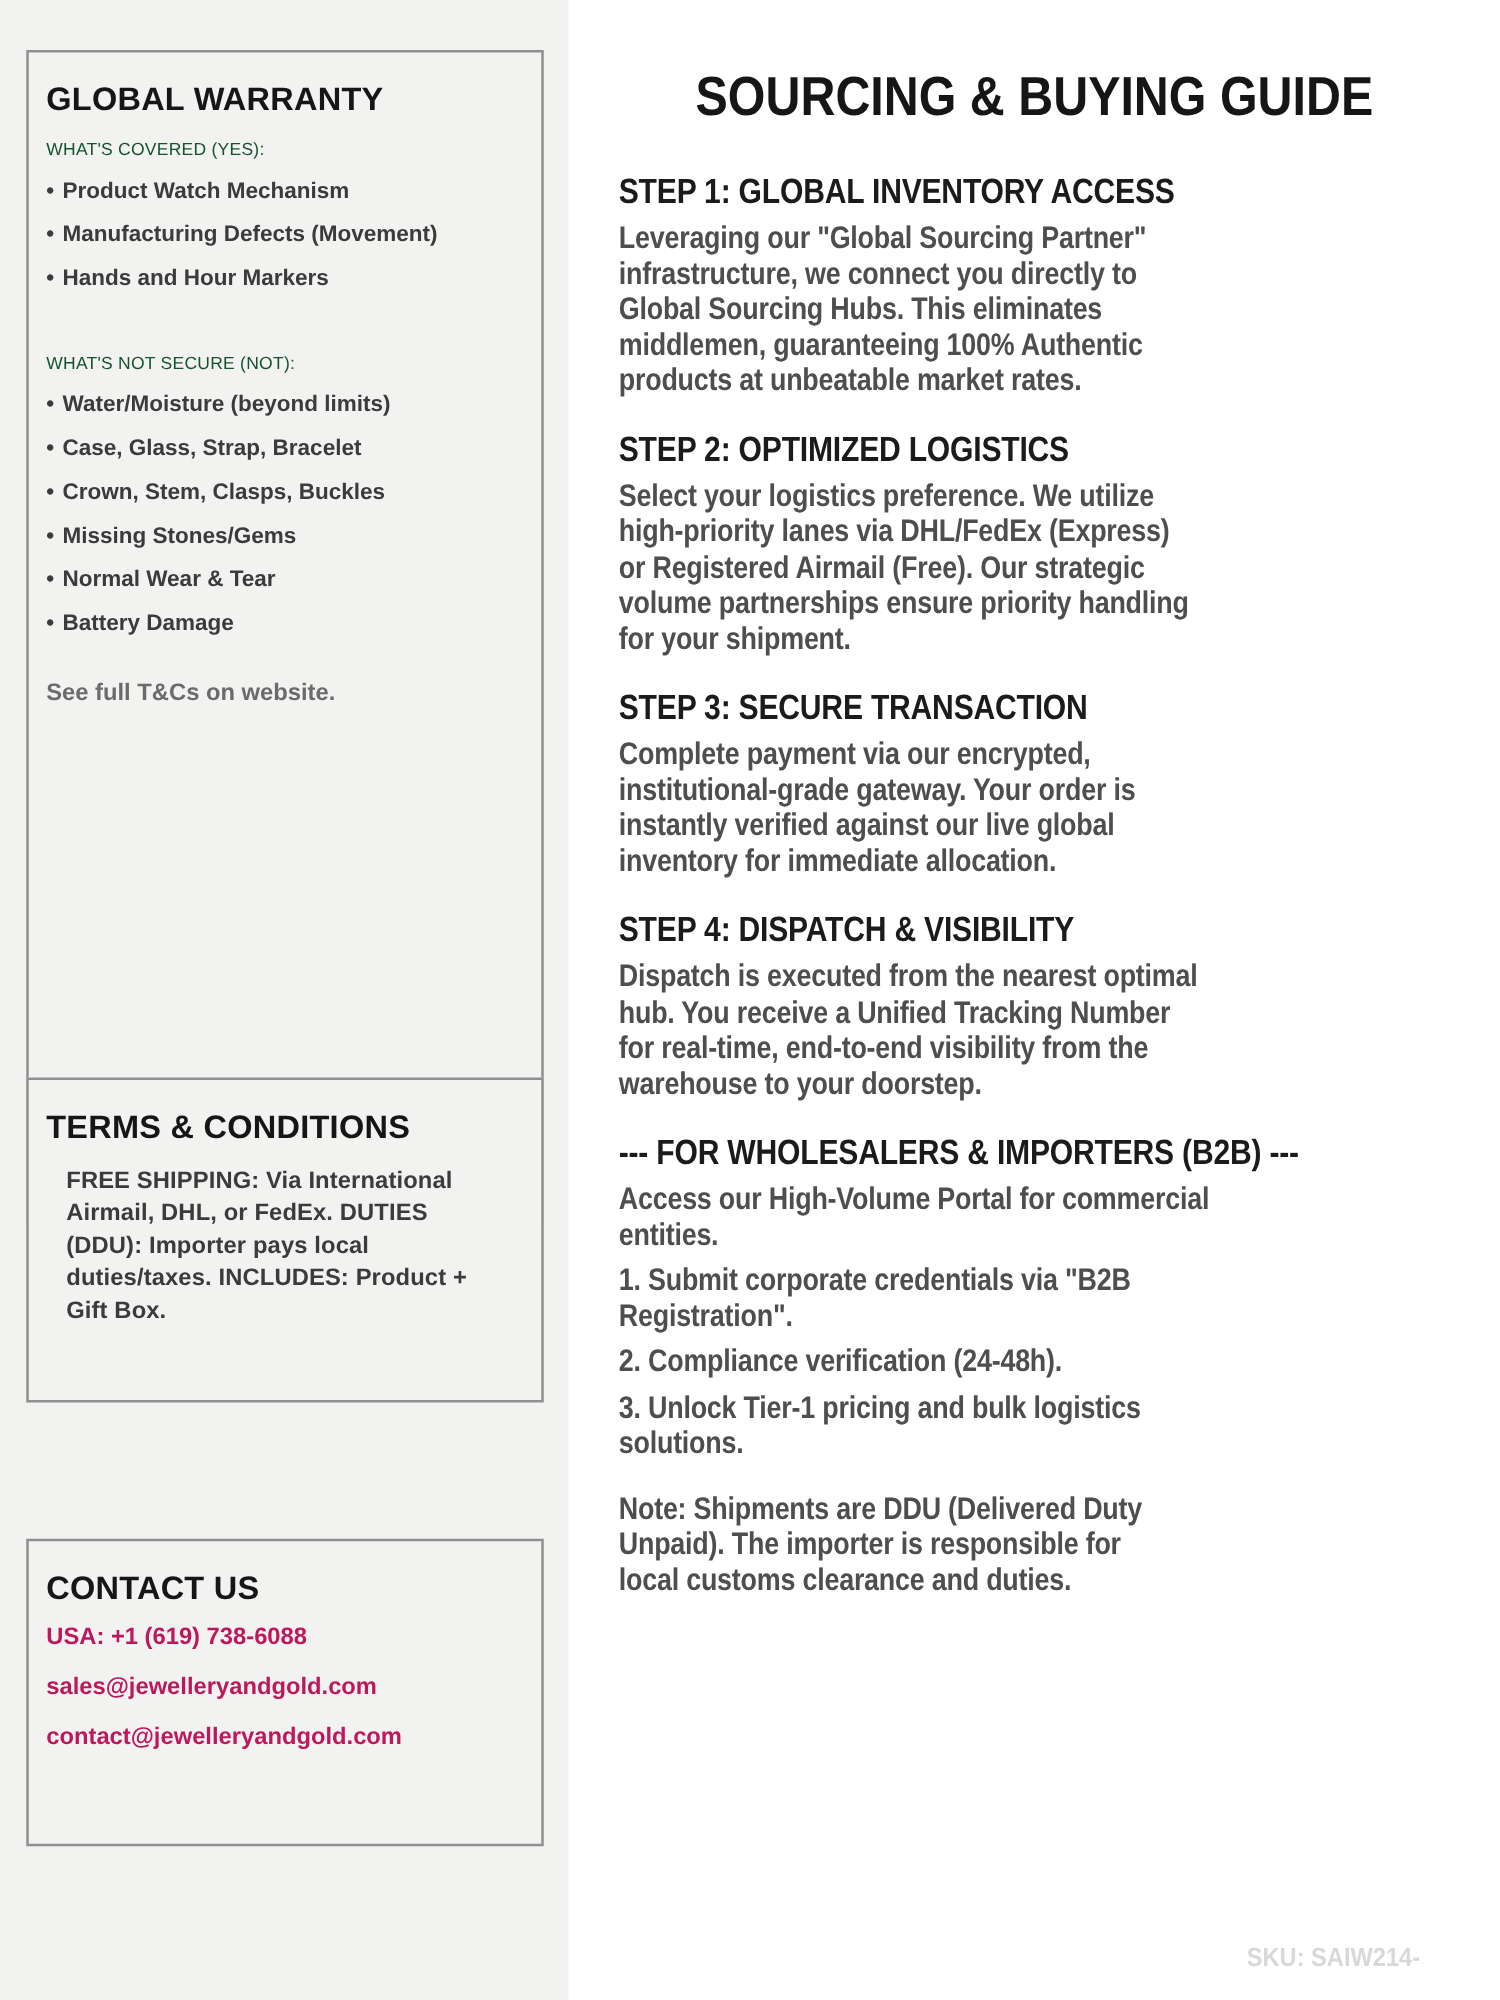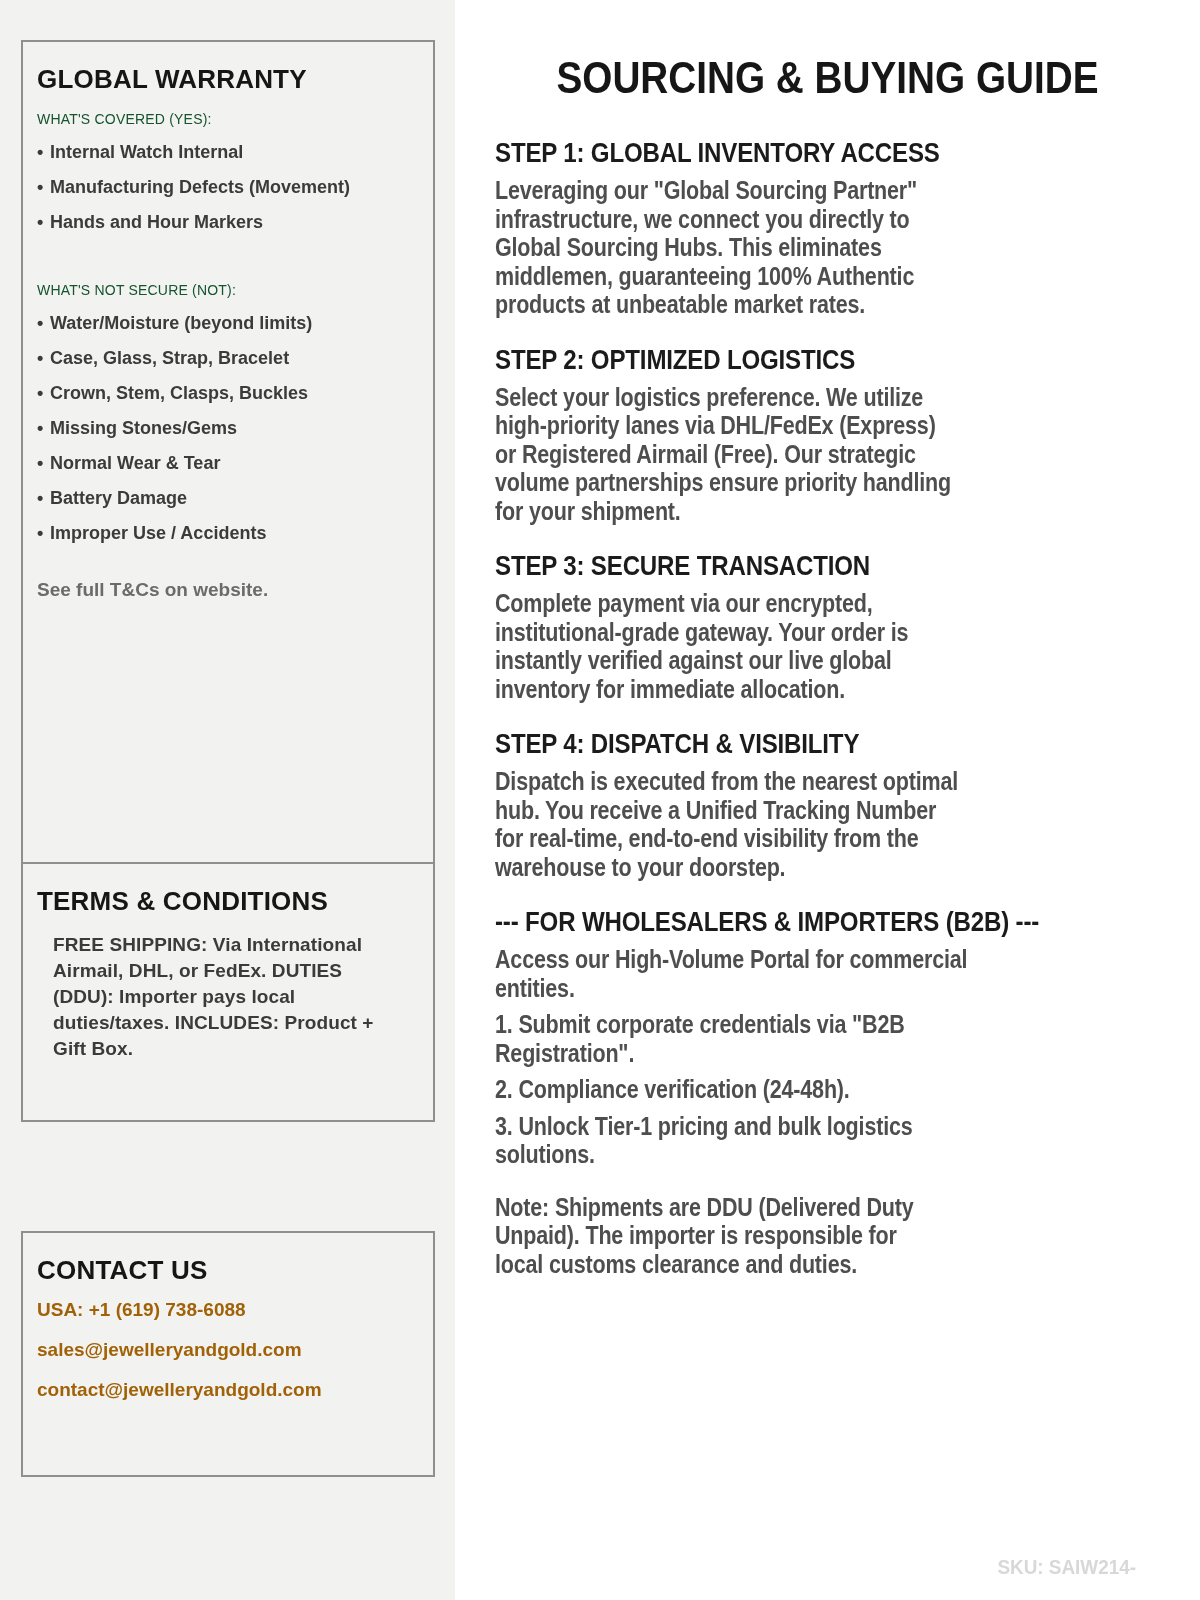--- a/index.html
+++ b/index.html
@@ -40,21 +40,21 @@
     content:"\2022";position:absolute;left:0;top:0;color:#3b3b3b;
   }
   .footnote{
     margin:34px 0 0 0;font-size:19px;font-weight:700;color:#6b6b6b;line-height:23px;
   }
   .panel-body{
     margin:16px;font-size:19px;font-weight:700;color:#3b3b3b;
     line-height:26px;white-space:pre-line;letter-spacing:0.1px;
   }
   .contact-line{
-    margin:8px 0 18px 0;font-size:19px;font-weight:700;color:#a16207;line-height:22px;
+    margin:8px 0 18px 0;font-size:19px;font-weight:700;color:#be185d;line-height:22px;
   }
   
   .main{
     position:absolute;left:455px;top:0;width:745px;height:1600px;background:#ffffff;
   }
   .main-inner{padding:56px 40px 0 40px;}
   .doc-title{
     margin:0 0 38px 0;text-align:center;
     font-size:44px;font-weight:700;color:#161616;line-height:44px;
     transform:scaleX(0.88);transform-origin:center top;letter-spacing:0px;
@@ -81,33 +81,32 @@
 </style>
 </head>
 <body>
 
 <div class="sidebar">
 
   <div class="panel panel-warranty">
     <h3 class="panel-title">GLOBAL WARRANTY</h3>
     <div class="subhead">WHAT'S COVERED (YES):</div>
     <ul class="bullets">
-      <li>Internal Watch Internal</li>
+      <li>Product Watch Mechanism</li>
       <li>Manufacturing Defects (Movement)</li>
       <li>Hands and Hour Markers</li>
     </ul>
     <div class="subhead second">WHAT'S NOT SECURE (NOT):</div>
     <ul class="bullets">
       <li>Water/Moisture (beyond limits)</li>
       <li>Case, Glass, Strap, Bracelet</li>
       <li>Crown, Stem, Clasps, Buckles</li>
       <li>Missing Stones/Gems</li>
       <li>Normal Wear &amp; Tear</li>
       <li>Battery Damage</li>
-      <li>Improper Use / Accidents</li>
     </ul>
     <div class="footnote">See full T&amp;Cs on website.</div>
   </div>
 
   <div class="panel panel-terms">
     <h3 class="panel-title">TERMS &amp; CONDITIONS</h3>
     <p class="panel-body">FREE SHIPPING: Via International
 Airmail, DHL, or FedEx.  DUTIES
 (DDU): Importer pays local
 duties/taxes.  INCLUDES: Product +

